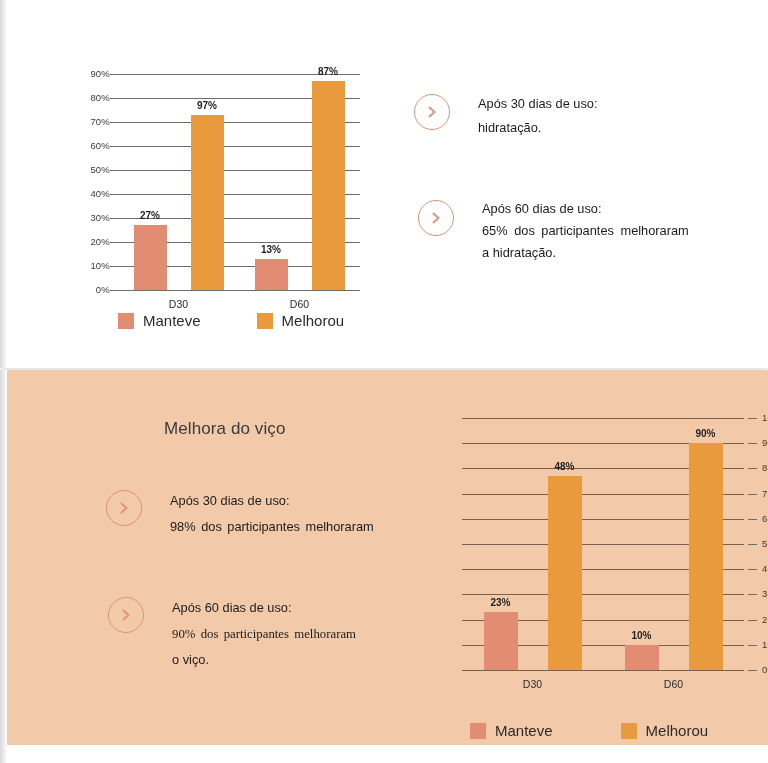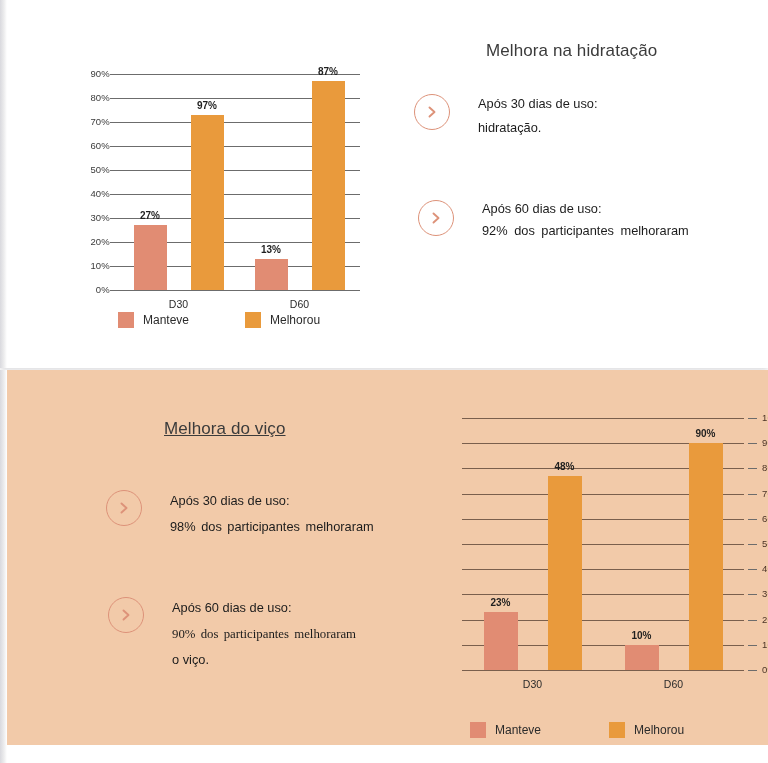--- a/index.html
+++ b/index.html
@@ -121,21 +121,21 @@
     align-items: center;
   }
   .legend-swatch {
     width: 16px;
     height: 16px;
     display: inline-block;
   }
   .legend-swatch.manteve { background: #e18c73; }
   .legend-swatch.melhorou { background: #e99a3c; }
   .legend-text {
-    font-size: 12px;
+    font-size: 15px;
     color: #2b2b2b;
     margin-left: 9px;
     white-space: nowrap;
   }
 
   
   .section-title {
     position: absolute;
     font-size: 17px;
     color: #3b3b3b;
@@ -223,21 +223,20 @@
     <div class="legend-item" style="margin-right:56px;">
       <span class="legend-swatch manteve"></span>
       <span class="legend-text">Manteve</span>
     </div>
     <div class="legend-item">
       <span class="legend-swatch melhorou"></span>
       <span class="legend-text">Melhorou</span>
     </div>
   </div>
 
-  <div class="section-title" style="left:486px; top:41px;">Melhora na hidratação</div>
 
   <div class="bullet-row" style="left:414px; top:92px; width:340px;">
     <span class="chev-circle">
       <svg width="12" height="14" viewBox="0 0 12 14" aria-hidden="true">
         <polyline points="3.5,2.5 8.5,7 3.5,11.5" fill="none" stroke="#dd9279" stroke-width="1.9" stroke-linecap="round" stroke-linejoin="round"></polyline>
       </svg>
     </span>
     <span class="bullet-text">
       <span class="ln">Após 30 dias de uso:</span>
       <span class="ln">hidratação.</span>
@@ -245,30 +244,31 @@
   </div>
 
   <div class="bullet-row" style="left:418px; top:198px; width:340px;">
     <span class="chev-circle">
       <svg width="12" height="14" viewBox="0 0 12 14" aria-hidden="true">
         <polyline points="3.5,2.5 8.5,7 3.5,11.5" fill="none" stroke="#dd9279" stroke-width="1.9" stroke-linecap="round" stroke-linejoin="round"></polyline>
       </svg>
     </span>
     <span class="bullet-text" style="line-height:1.72;">
       <span class="ln">Após 60 dias de uso:</span>
-      <span class="ln" style="word-spacing:3px;">92% dos participantes melhoraram</span>
+      <span class="ln" style="word-spacing:3px;">65% dos participantes melhoraram</span>
+      <span class="ln">a hidratação.</span>
     </span>
   </div>
 </div>
 
 <div class="page page-bottom">
   <div class="peach-band"></div>
   <div class="page-edge-left"></div>
 
-  <div class="section-title" style="left:164px; top:49px;text-decoration:underline;">Melhora do viço</div>
+  <div class="section-title" style="left:164px; top:49px;">Melhora do viço</div>
 
   <div class="bullet-row" style="left:106px; top:118px; width:350px;">
     <span class="chev-circle">
       <svg width="12" height="14" viewBox="0 0 12 14" aria-hidden="true">
         <polyline points="3.5,2.5 8.5,7 3.5,11.5" fill="none" stroke="#dd9279" stroke-width="1.9" stroke-linecap="round" stroke-linejoin="round"></polyline>
       </svg>
     </span>
     <span class="bullet-text" style="line-height:2.05;">
       <span class="ln">Após 30 dias de uso:</span>
       <span class="ln" style="word-spacing:2px;">98% dos participantes melhoraram</span>

